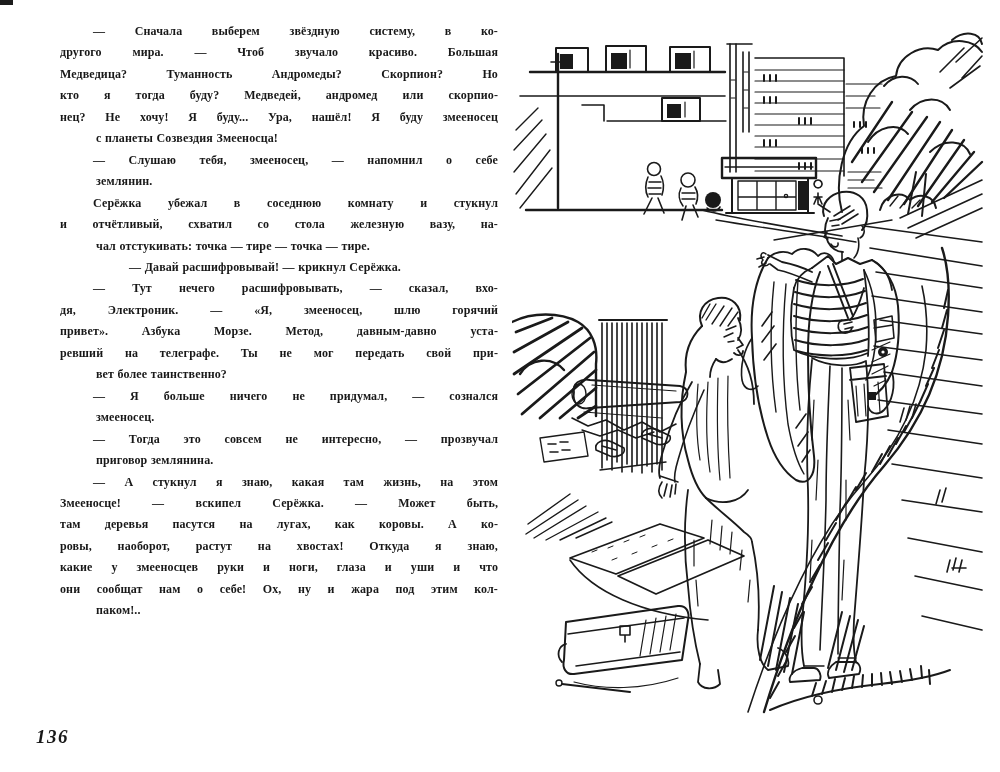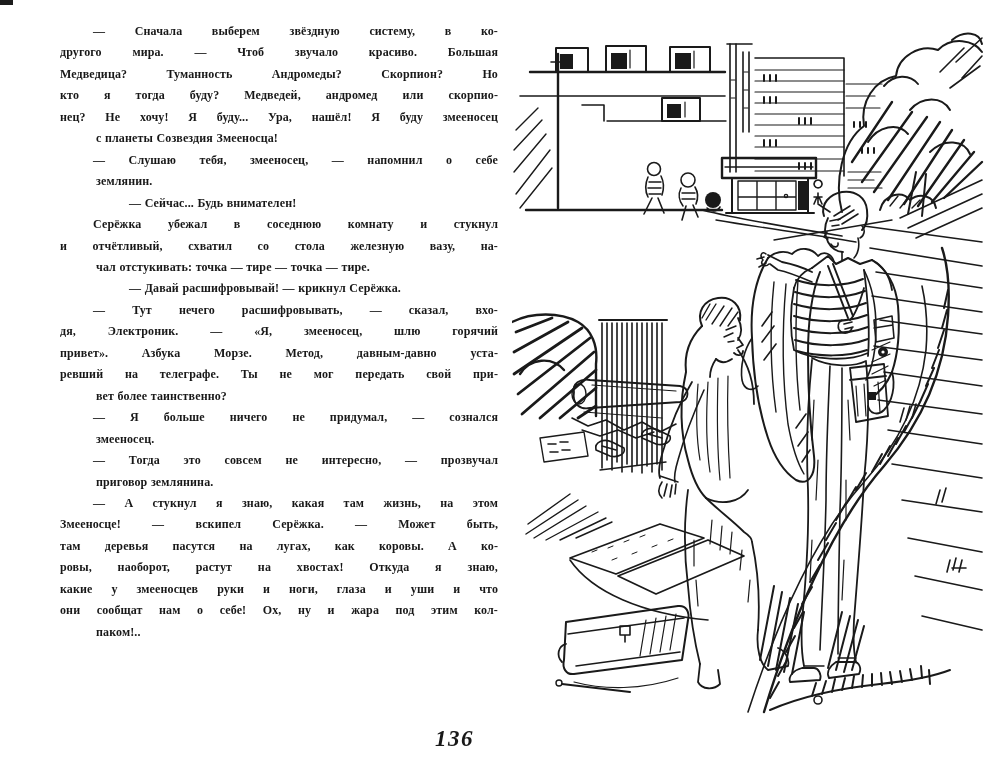--- a/index.html
+++ b/index.html
@@ -13,22 +13,22 @@
   }
   .para{margin:0;}
   .line{
     font-size:12px;line-height:21.45px;font-weight:600;
     text-align:justify;text-align-last:justify;
     letter-spacing:.12px;word-spacing:.4px;white-space:normal;
   }
   .line.last{text-align-last:left;margin-left:36px;}
   .line.first{text-indent:33px;}
   .pagenum{
-    position:absolute;left:36px;top:726px;width:438px;text-align:right;
-    font-style:italic;font-weight:700;font-size:23px;letter-spacing:1.5px;
+    position:absolute;left:36px;top:726px;width:438px;text-align:left;
+    font-style:italic;font-weight:700;font-size:19px;letter-spacing:1.5px;
   }
   .illu{position:absolute;left:512px;top:20px;}
   .artifact{position:absolute;left:0;top:0;width:13px;height:5px;background:#1c1c1c;}
   
   svg .ink{stroke:#1a1a1a;fill:none;stroke-linecap:round;stroke-linejoin:round;}
   svg .s10{stroke-width:1.0} svg .s12{stroke-width:1.2} svg .s14{stroke-width:1.4}
   svg .s16{stroke-width:1.6} svg .s18{stroke-width:1.8} svg .s20{stroke-width:2.0}
   svg .s24{stroke-width:2.4} svg .s28{stroke-width:2.8}
   svg .fill{fill:#1a1a1a;stroke:none;}
 </style>
@@ -45,23 +45,20 @@
         <div class="line">Медведица? Туманность Андромеды? Скорпион? Но</div>
         <div class="line">кто я тогда буду? Медведей, андромед или скорпио-</div>
         <div class="line">нец? Не хочу! Я буду... Ура, нашёл! Я буду змееносец</div>
         <div class="line last">с планеты Созвездия Змееносца!</div>
       </div>
       <div class="para">
         <div class="line first">— Слушаю тебя, змееносец, — напомнил о себе</div>
         <div class="line last">землянин.</div>
       </div>
       <div class="para">
-        <div class="line first last">— Сейчас... Будь внимателен!</div>
-      </div>
-      <div class="para">
         <div class="line first">Серёжка убежал в соседнюю комнату и стукнул</div>
         <div class="line">и отчётливый, схватил со стола железную вазу, на-</div>
         <div class="line last">чал отстукивать: точка — тире — точка — тире.</div>
       </div>
       <div class="para">
         <div class="line first last">— Давай расшифровывай! — крикнул Серёжка.</div>
       </div>
       <div class="para">
         <div class="line first">— Тут нечего расшифровывать, — сказал, вхо-</div>
         <div class="line">дя, Электроник. — «Я, змееносец, шлю горячий</div>

